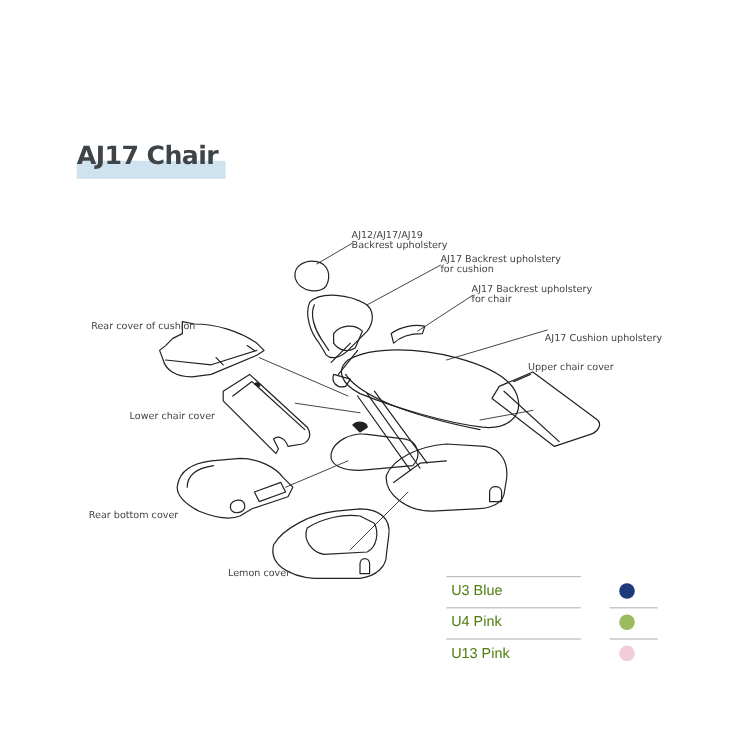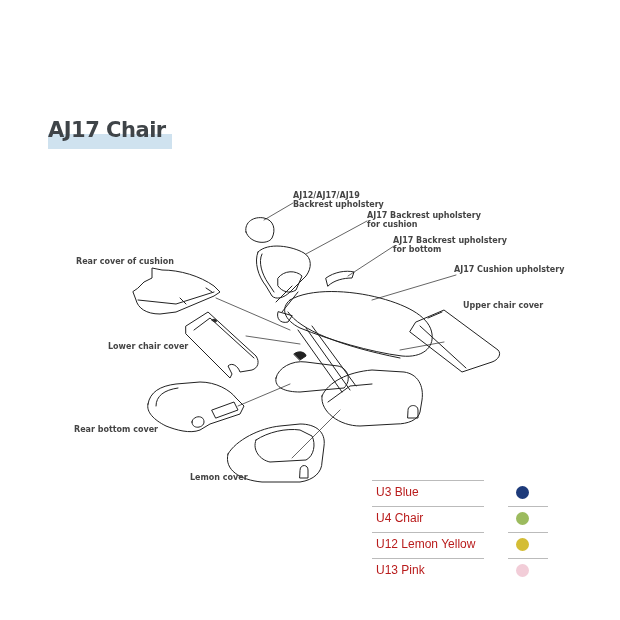--- a/index.html
+++ b/index.html
@@ -1,24 +1,24 @@
 <!DOCTYPE html>
 <html><head>
 <meta charset="utf-8">
 <style>
   html,body{margin:0;padding:0;background:#ffffff;}
   body{width:620px;height:620px;position:relative;overflow:hidden;font-family:"DejaVu Sans","Liberation Sans",sans-serif;}
-  .title-wrap{position:absolute;left:48px;top:118px;}
+  .title-wrap{position:absolute;left:64px;top:118px;}
   .title-bar{position:absolute;left:0;top:16px;width:124px;height:15px;background:#cfe2ef;}
   .title{position:relative;font-family:"DejaVu Sans",sans-serif;font-weight:bold;font-size:21px;color:#3f4448;letter-spacing:-0.5px;white-space:nowrap;}
-  .label{position:absolute;font-family:"DejaVu Sans",sans-serif;font-weight:bold;font-size:8px;line-height:8.5px;color:#444;white-space:nowrap;}
+  .label{position:absolute;font-family:"DejaVu Sans",sans-serif;font-weight:normal;font-size:8px;line-height:8.5px;color:#444;white-space:nowrap;}
   svg.art{position:absolute;left:0;top:0;}
   .legend{position:absolute;left:372px;top:480px;width:175px;}
   .legend-row{position:relative;height:26px;}
-  .legend-text{position:absolute;left:4px;top:5px;font-family:"Liberation Sans",sans-serif;font-size:12px;color:#b91c1c;white-space:nowrap;}
+  .legend-text{position:absolute;left:4px;top:5px;font-family:"Liberation Sans",sans-serif;font-size:12px;color:#4d7c0f;white-space:nowrap;}
   .legend-line-l{position:absolute;left:0;width:112px;height:1px;background:#bbb;}
   .legend-line-r{position:absolute;left:136px;width:40px;height:1px;background:#bbb;}
   .swatch{position:absolute;left:144px;top:6px;width:13px;height:13px;border-radius:50%;}
 </style>
 </head>
 <body>
 
 <div class="title-wrap">
   <div class="title-bar"></div>
   <div class="title">AJ17 Chair</div>
@@ -100,46 +100,40 @@
 <div class="label" style="left:293px;top:192px;">
   <div>AJ12/AJ17/AJ19</div>
   <div>Backrest upholstery</div>
 </div>
 <div class="label" style="left:367px;top:212px;">
   <div>AJ17 Backrest upholstery</div>
   <div>for cushion</div>
 </div>
 <div class="label" style="left:393px;top:237px;">
   <div>AJ17 Backrest upholstery</div>
-  <div>for bottom</div>
+  <div>for chair</div>
 </div>
-<div class="label" style="left:454px;top:266px;">AJ17 Cushion upholstery</div>
-<div class="label" style="left:463px;top:302px;">Upper chair cover</div>
-<div class="label" style="left:76px;top:258px;">Rear cover of cushion</div>
+<div class="label" style="left:454px;top:278px;">AJ17 Cushion upholstery</div>
+<div class="label" style="left:440px;top:302px;">Upper chair cover</div>
+<div class="label" style="left:76px;top:268px;">Rear cover of cushion</div>
 <div class="label" style="left:108px;top:343px;">Lower chair cover</div>
 <div class="label" style="left:74px;top:426px;">Rear bottom cover</div>
 <div class="label" style="left:190px;top:474px;">Lemon cover</div>
 
 <div class="legend">
   <div class="legend-row">
     <div class="legend-line-l" style="top:0;"></div>
     <div class="legend-text">U3 Blue</div>
     <div class="swatch" style="background:#1d3a7a;"></div>
     <div class="legend-line-r" style="top:26px;"></div>
   </div>
   <div class="legend-row">
     <div class="legend-line-l" style="top:0;"></div>
-    <div class="legend-text">U4 Chair</div>
+    <div class="legend-text">U4 Pink</div>
     <div class="swatch" style="background:#9cbb5e;"></div>
-    <div class="legend-line-r" style="top:26px;"></div>
-  </div>
-  <div class="legend-row">
-    <div class="legend-line-l" style="top:0;"></div>
-    <div class="legend-text">U12 Lemon Yellow</div>
-    <div class="swatch" style="background:#d4bd35;"></div>
     <div class="legend-line-r" style="top:26px;"></div>
   </div>
   <div class="legend-row">
     <div class="legend-line-l" style="top:0;"></div>
     <div class="legend-text">U13 Pink</div>
     <div class="swatch" style="background:#f2cdd8;"></div>
   </div>
 </div>
 
 </body></html>

